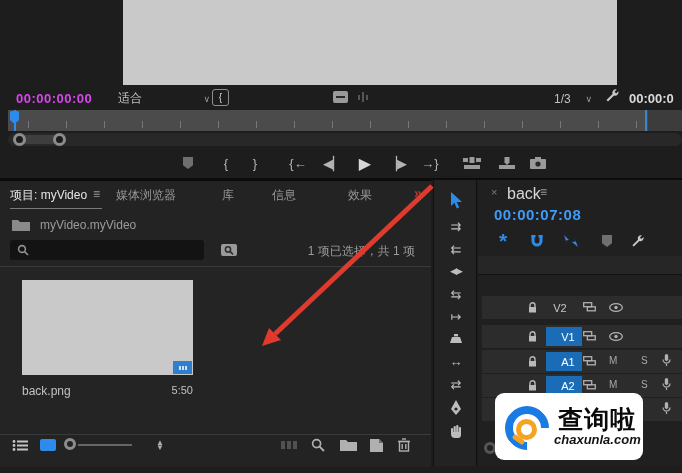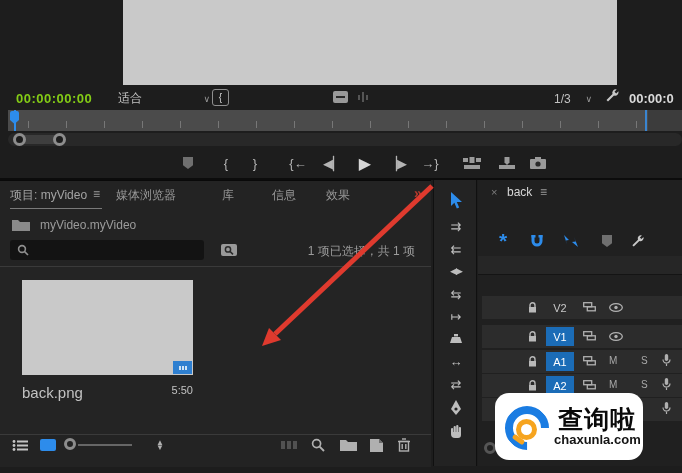--- a/index.html
+++ b/index.html
@@ -4,21 +4,21 @@
 <style>
   html,body{margin:0;padding:0;background:#111;}
   .app{position:relative;width:682px;height:473px;background:#1d1d1d;overflow:hidden;
        font-family:"Liberation Sans",sans-serif;color:#b8b8b8;-webkit-font-smoothing:antialiased;}
   .abs{position:absolute;}
   .nosel{user-select:none;}
 
   
   .preview{left:123px;top:0;width:494px;height:85px;background:#c9c9c9;}
   .mon-bar{left:0;top:85px;width:682px;height:93px;background:#1d1d1d;border-bottom:2px solid #0c0c0c;}
-  .tc-left{left:16px;top:91px;font-size:13px;font-weight:bold;color:#84cc16;letter-spacing:.5px;}
+  .tc-left{left:16px;top:91px;font-size:13px;font-weight:bold;color:#d946ef;letter-spacing:.5px;}
   .fit-sel{left:118px;top:90px;width:92px;height:17px;font-size:12px;color:#c2c2c2;display:flex;justify-content:space-between;align-items:center;}
   .chev{font-size:9px;color:#9a9a9a;}
   .brace-btn{left:212px;top:89px;width:15px;height:15px;border:1px solid #8f8f8f;border-radius:3px;
              font-size:10px;color:#cfcfcf;display:flex;align-items:center;justify-content:center;}
   .dragv{left:333px;top:91px;width:15px;height:12px;background:#9a9a9a;border-radius:2px;}
   .dragv::after{content:"";position:absolute;left:3px;top:5px;width:9px;height:2px;background:#2a2a2a;}
   .draga{left:358px;top:92px;width:16px;height:10px;display:flex;align-items:center;gap:2px;}
   .draga i{display:block;width:2px;background:#555;}
   .scale-sel{left:520px;top:90px;width:72px;height:17px;font-size:12px;color:#c2c2c2;display:flex;justify-content:space-between;align-items:center;padding-left:34px;box-sizing:border-box;}
   .wrench{left:604px;top:88px;}
@@ -37,75 +37,75 @@
   .knob.k1{left:13px;top:133px;} .knob.k2{left:53px;top:133px;}
 
   .ticon{top:151px;width:26px;height:24px;display:flex;align-items:center;justify-content:center;
          font-size:13px;color:#b4b4b4;}
   .ticon.play{font-size:16px;color:#d6d6d6;}
   .marker-glyph{width:10px;height:12px;background:#6f6f6f;clip-path:polygon(0 0,100% 0,100% 68%,50% 100%,0 68%);}
 
   
   .proj{left:0;top:180px;width:431px;height:286px;background:#232323;border-top:1px solid #090909;}
   .ptab{top:6px;font-size:12px;color:#989898;white-space:nowrap;}
-  .ptab.active{color:#a3a3a3;}
+  .ptab.active{color:#e5e5e5;}
   .tab-underline{left:10px;top:27px;width:92px;height:1px;background:#7a7a7a;}
   .pmenu{left:93px;top:6px;font-size:12px;color:#9a9a9a;}
   .poverflow{left:414px;top:4px;font-size:14px;font-weight:bold;color:#b4392c;}
   .prow-file{left:40px;top:37px;font-size:12px;color:#9b9b9b;}
   .search-box{left:10px;top:59px;width:194px;height:20px;background:#131313;border-radius:3px;}
   .search-box input{position:absolute;left:24px;top:1px;width:165px;height:17px;background:transparent;border:0;outline:none;color:#ccc;font-size:12px;}
   .search-btn{left:216px;top:59px;width:26px;height:20px;display:flex;align-items:center;justify-content:center;}
   .pstatus{right:16px;top:62px;font-size:12px;color:#9b9b9b;}
   .pcontent{left:0;top:85px;width:431px;height:167px;border-top:1px solid #3a3a3a;border-bottom:1px solid #3a3a3a;background:#242424;}
   .thumb{left:22px;top:13px;width:171px;height:95px;background:#c9c9c9;}
   .thumb .badge{position:absolute;right:1px;bottom:1px;width:19px;height:13px;background:#2e7fd0;display:flex;align-items:center;justify-content:center;gap:1px;}
   .thumb .badge i{display:block;width:2px;height:4px;background:#cfe3f5;}
-  .tname{left:22px;top:117px;font-size:15px;color:#c2c2c2;}
+  .tname{left:22px;top:117px;font-size:12px;color:#c2c2c2;}
   .tdur{left:120px;top:117px;width:73px;text-align:right;font-size:11px;color:#c2c2c2;}
   .pfoot-icon{top:256px;width:20px;height:16px;display:flex;align-items:center;justify-content:center;}
   .iconview-glyph{width:16px;height:12px;background:#2d8ceb;border-radius:2px;}
   .zoomline{left:78px;top:263px;width:54px;height:2px;background:#666;}
   .zknob{left:64px;top:257px;width:6px;height:6px;border:3px solid #8d8d8d;border-radius:50%;background:#232323;}
   .sortglyph{font-size:8px;line-height:5px;color:#b0b0b0;text-align:center;}
 
   
   .tools{left:433px;top:180px;width:44px;height:286px;background:#232323;border-left:1px solid #101010;border-right:1px solid #101010;box-sizing:border-box;}
   .tool{left:0;width:44px;height:20px;display:flex;align-items:center;justify-content:center;font-size:13px;color:#bdbdbd;}
   .tool.small{font-size:9px;letter-spacing:-1px;}
 
   
   .tl{left:478px;top:180px;width:204px;height:286px;background:#202020;}
   .tl-close{left:13px;top:6px;font-size:11px;color:#7d7d7d;}
-  .tl-tab{left:29px;top:5px;font-size:12px;color:#d6d6d6;}
+  .tl-tab{left:29px;top:5px;font-size:16px;color:#d6d6d6;}
   .tl-menu{left:62px;top:5px;font-size:12px;color:#9a9a9a;}
   .tl-tc{left:16px;top:26px;font-size:15px;font-weight:bold;color:#3f9bfa;letter-spacing:.5px;}
   .tl-icon{top:52px;width:22px;height:18px;display:flex;align-items:center;justify-content:center;}
   .nest-glyph{font-size:21px;line-height:10px;color:#2d8ceb;font-weight:bold;}
   .tl-ruler{left:0;top:76px;width:204px;height:18px;background:#262626;border-bottom:1px solid #141414;}
   .trow{left:4px;width:200px;height:23px;background:#2c2c2c;}
   .trk-lock{left:46px;top:6px;}
   .trk-name{left:64px;top:2px;width:28px;height:19px;display:flex;align-items:center;justify-content:center;font-size:11px;color:#c8c8c8;}
-  .trk-name.target{background:#1b6cb7;color:#fff;}
+  .trk-name.target{background:#1b6cb7;color:#fff;padding-left:8px;}
   .trk-sync{left:101px;top:6px;}
   .trk-eye{left:127px;top:7px;}
   .trk-m{left:127px;top:5px;font-size:10px;color:#a8a8a8;}
   .trk-s{left:159px;top:5px;font-size:10px;color:#a8a8a8;}
   .trk-mic{left:180px;top:4px;}
   .tl-knob{left:6px;top:262px;width:6px;height:6px;border:3px solid #555;border-radius:50%;background:#202020;}
 
   
-  .wm{left:17px;top:213px;width:148px;height:67px;background:#fff;border-radius:14px;display:flex;align-items:center;padding:0 8px;box-sizing:border-box;gap:5px;z-index:5;}
+  .wm{left:17px;top:213px;width:148px;height:67px;background:#fff;border-radius:9px;display:flex;align-items:center;padding:0 8px;box-sizing:border-box;gap:5px;z-index:5;}
   .wm-logo{position:relative;width:46px;height:46px;flex:0 0 auto;}
   .wm-ring{position:absolute;left:2px;top:2px;width:28px;height:28px;border:8px solid #1a7ce2;border-radius:50%;border-bottom-color:transparent;transform:rotate(-45deg);}
   .wm-oring{position:absolute;left:13px;top:15px;width:11px;height:11px;border:5px solid #f6a41f;border-radius:50%;}
   .wm-handle{position:absolute;left:9px;top:33px;width:13px;height:5px;background:#f6a41f;border-radius:2px;transform:rotate(35deg);}
   .wm-text{display:flex;flex-direction:column;align-items:center;line-height:1;}
   .wm-title{font-family:"Liberation Serif",serif;font-size:25px;font-weight:bold;color:#0a0a0a;letter-spacing:1px;}
-  .wm-domain{font-size:13px;font-weight:bold;color:#141414;margin-top:1px;}
+  .wm-domain{font-size:13px;font-weight:bold;color:#141414;margin-top:1px;font-style:italic;}
 
   .arrow-overlay{position:absolute;left:0;top:0;z-index:9;pointer-events:none;}
   svg.ic{display:block;}
 </style>
 </head>
 <body>
 
 <div class="app nosel">
 
   <div class="abs preview"></div>
@@ -183,21 +183,21 @@
       </svg>
   </div>
 
   <div class="abs proj">
     <span class="abs ptab active" style="left:10px">项目: myVideo</span>
     <span class="abs pmenu">≡</span>
     <div class="abs tab-underline"></div>
     <span class="abs ptab" style="left:116px">媒体浏览器</span>
     <span class="abs ptab" style="left:222px">库</span>
     <span class="abs ptab" style="left:272px">信息</span>
-    <span class="abs ptab" style="left:326px">效果</span>
+    <span class="abs ptab" style="left:348px">效果</span>
     <span class="abs poverflow">»</span>
 
     <span class="abs" style="left:12px;top:38px">
       <svg class="ic" width="18" height="12" viewBox="0 0 18 12">
           <path d="M0 1h6l2 2h10v9H0z" fill="#8a8a8a"></path>
         </svg>
     </span>
     <span class="abs prow-file">myVideo.myVideo</span>
 
     <div class="abs search-box">
@@ -324,20 +324,21 @@
             <path d="M2 8h10v3a3 3 0 0 1-3 3H6a4 4 0 0 1-4-4z"></path>
           </g>
         </svg>
     </div>
   </div>
 
   <div class="abs tl">
     <span class="abs tl-close">×</span>
     <span class="abs tl-tab">back</span>
     <span class="abs tl-menu">≡</span>
+    <div class="abs tl-tc">00:00:07:08</div>
 
     <div class="abs tl-icon" style="left:14px">
       <span class="nest-glyph">*</span>
     </div>
     <div class="abs tl-icon" style="left:48px">
       <svg class="ic" width="14" height="14" viewBox="0 0 14 14">
           <path d="M3 1v6a4 4 0 0 0 8 0V1" fill="none" stroke="#2d8ceb" stroke-width="3"></path>
           <rect x="1.5" y="1" width="4" height="2.5" fill="#2d8ceb"></rect>
           <rect x="8.5" y="1" width="4" height="2.5" fill="#2d8ceb"></rect>
         </svg>

